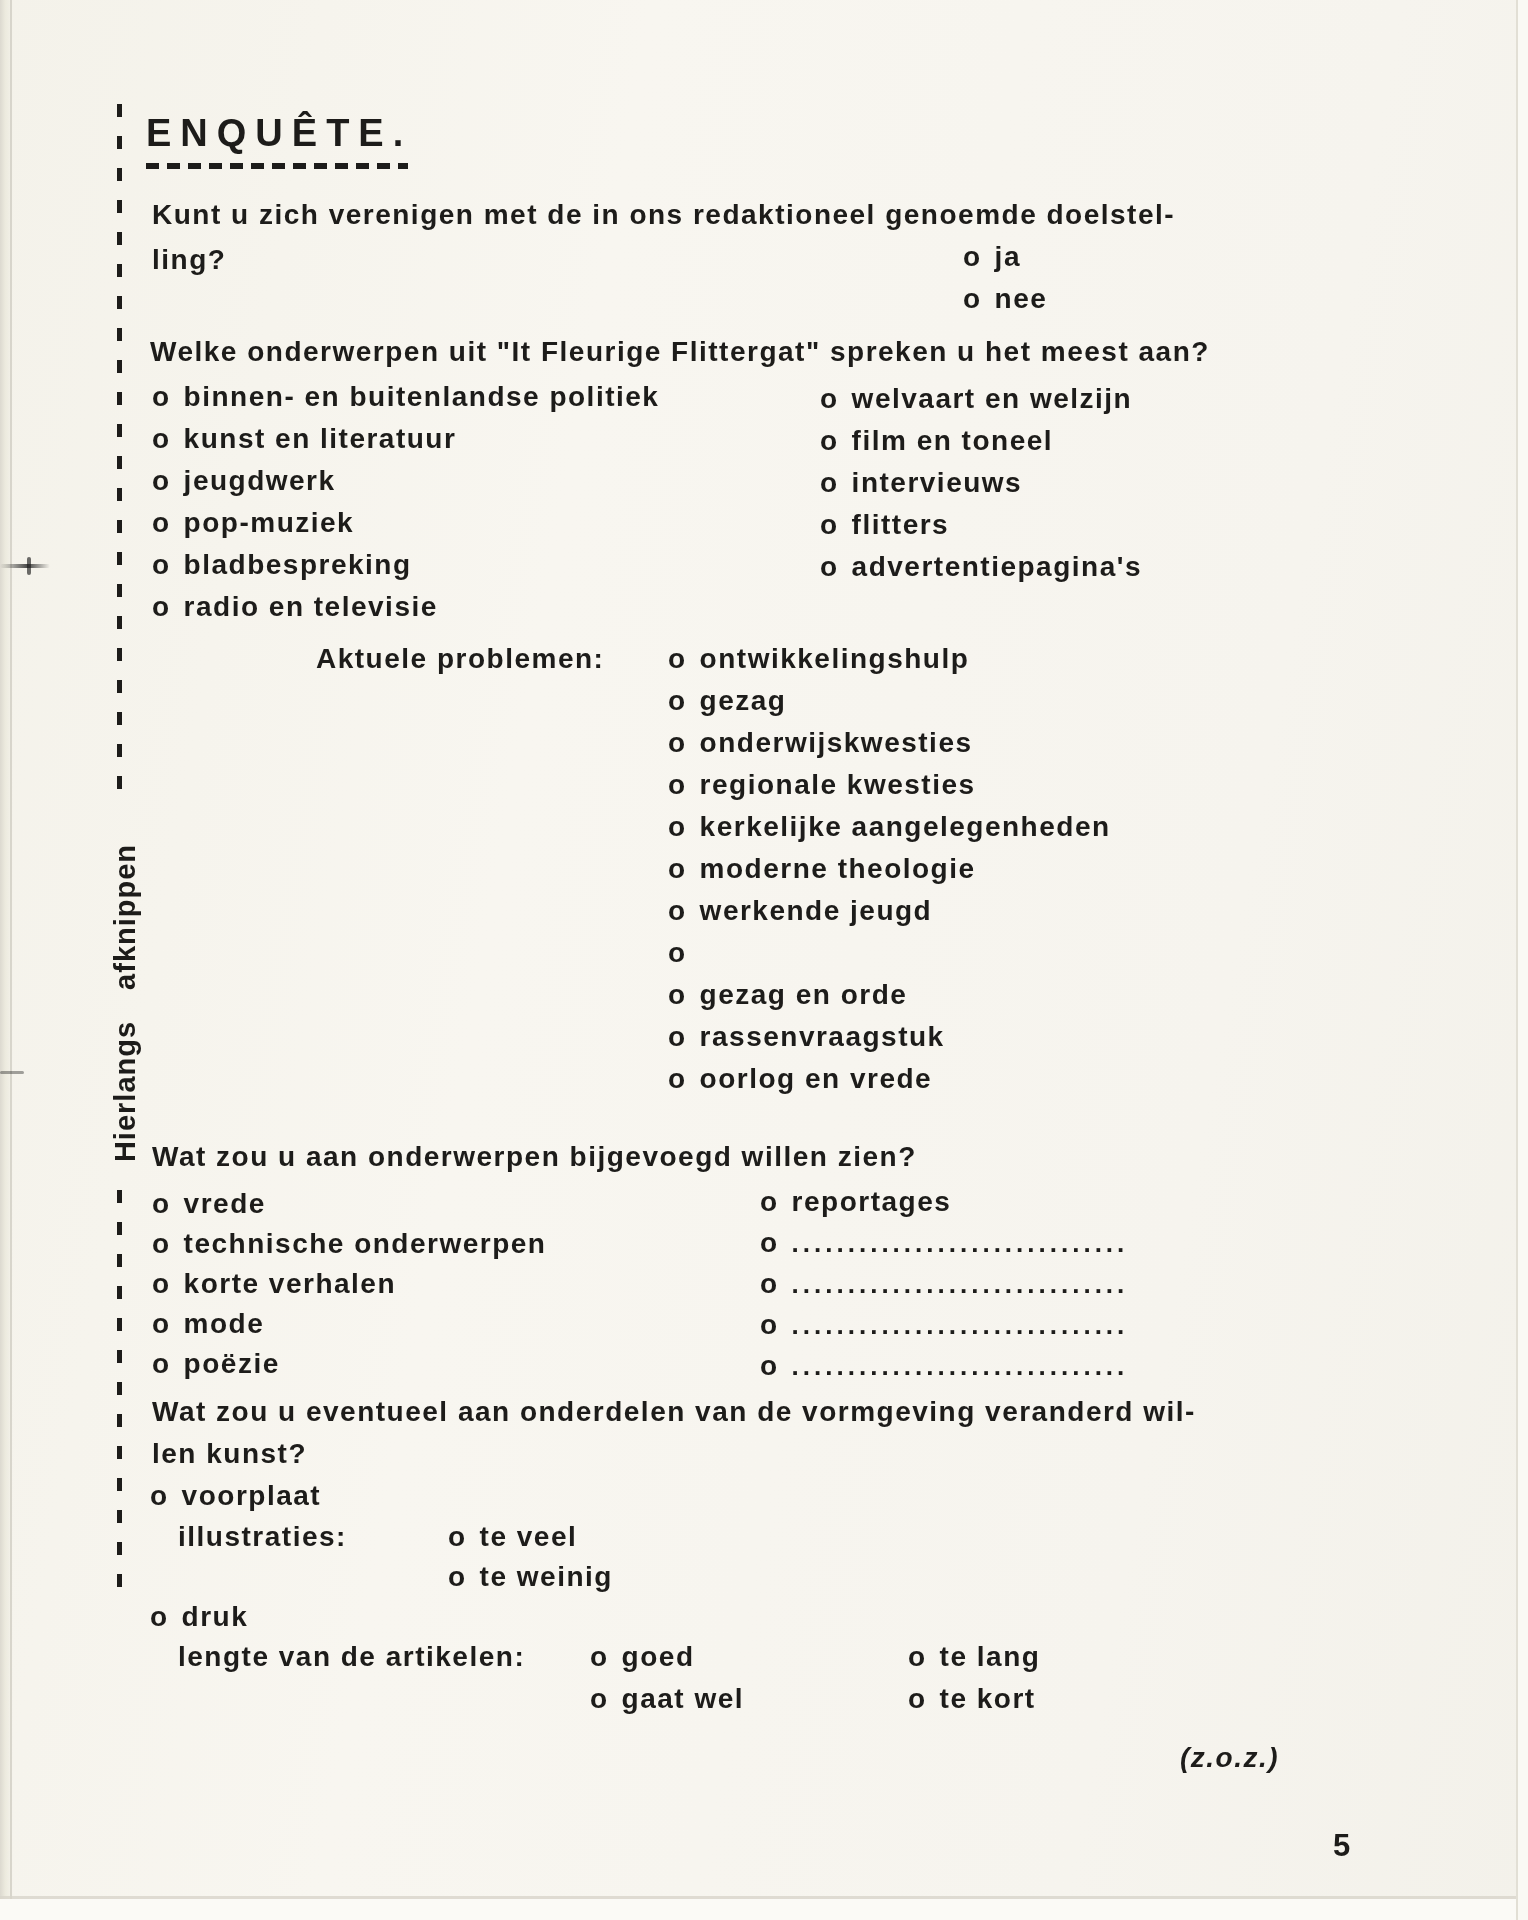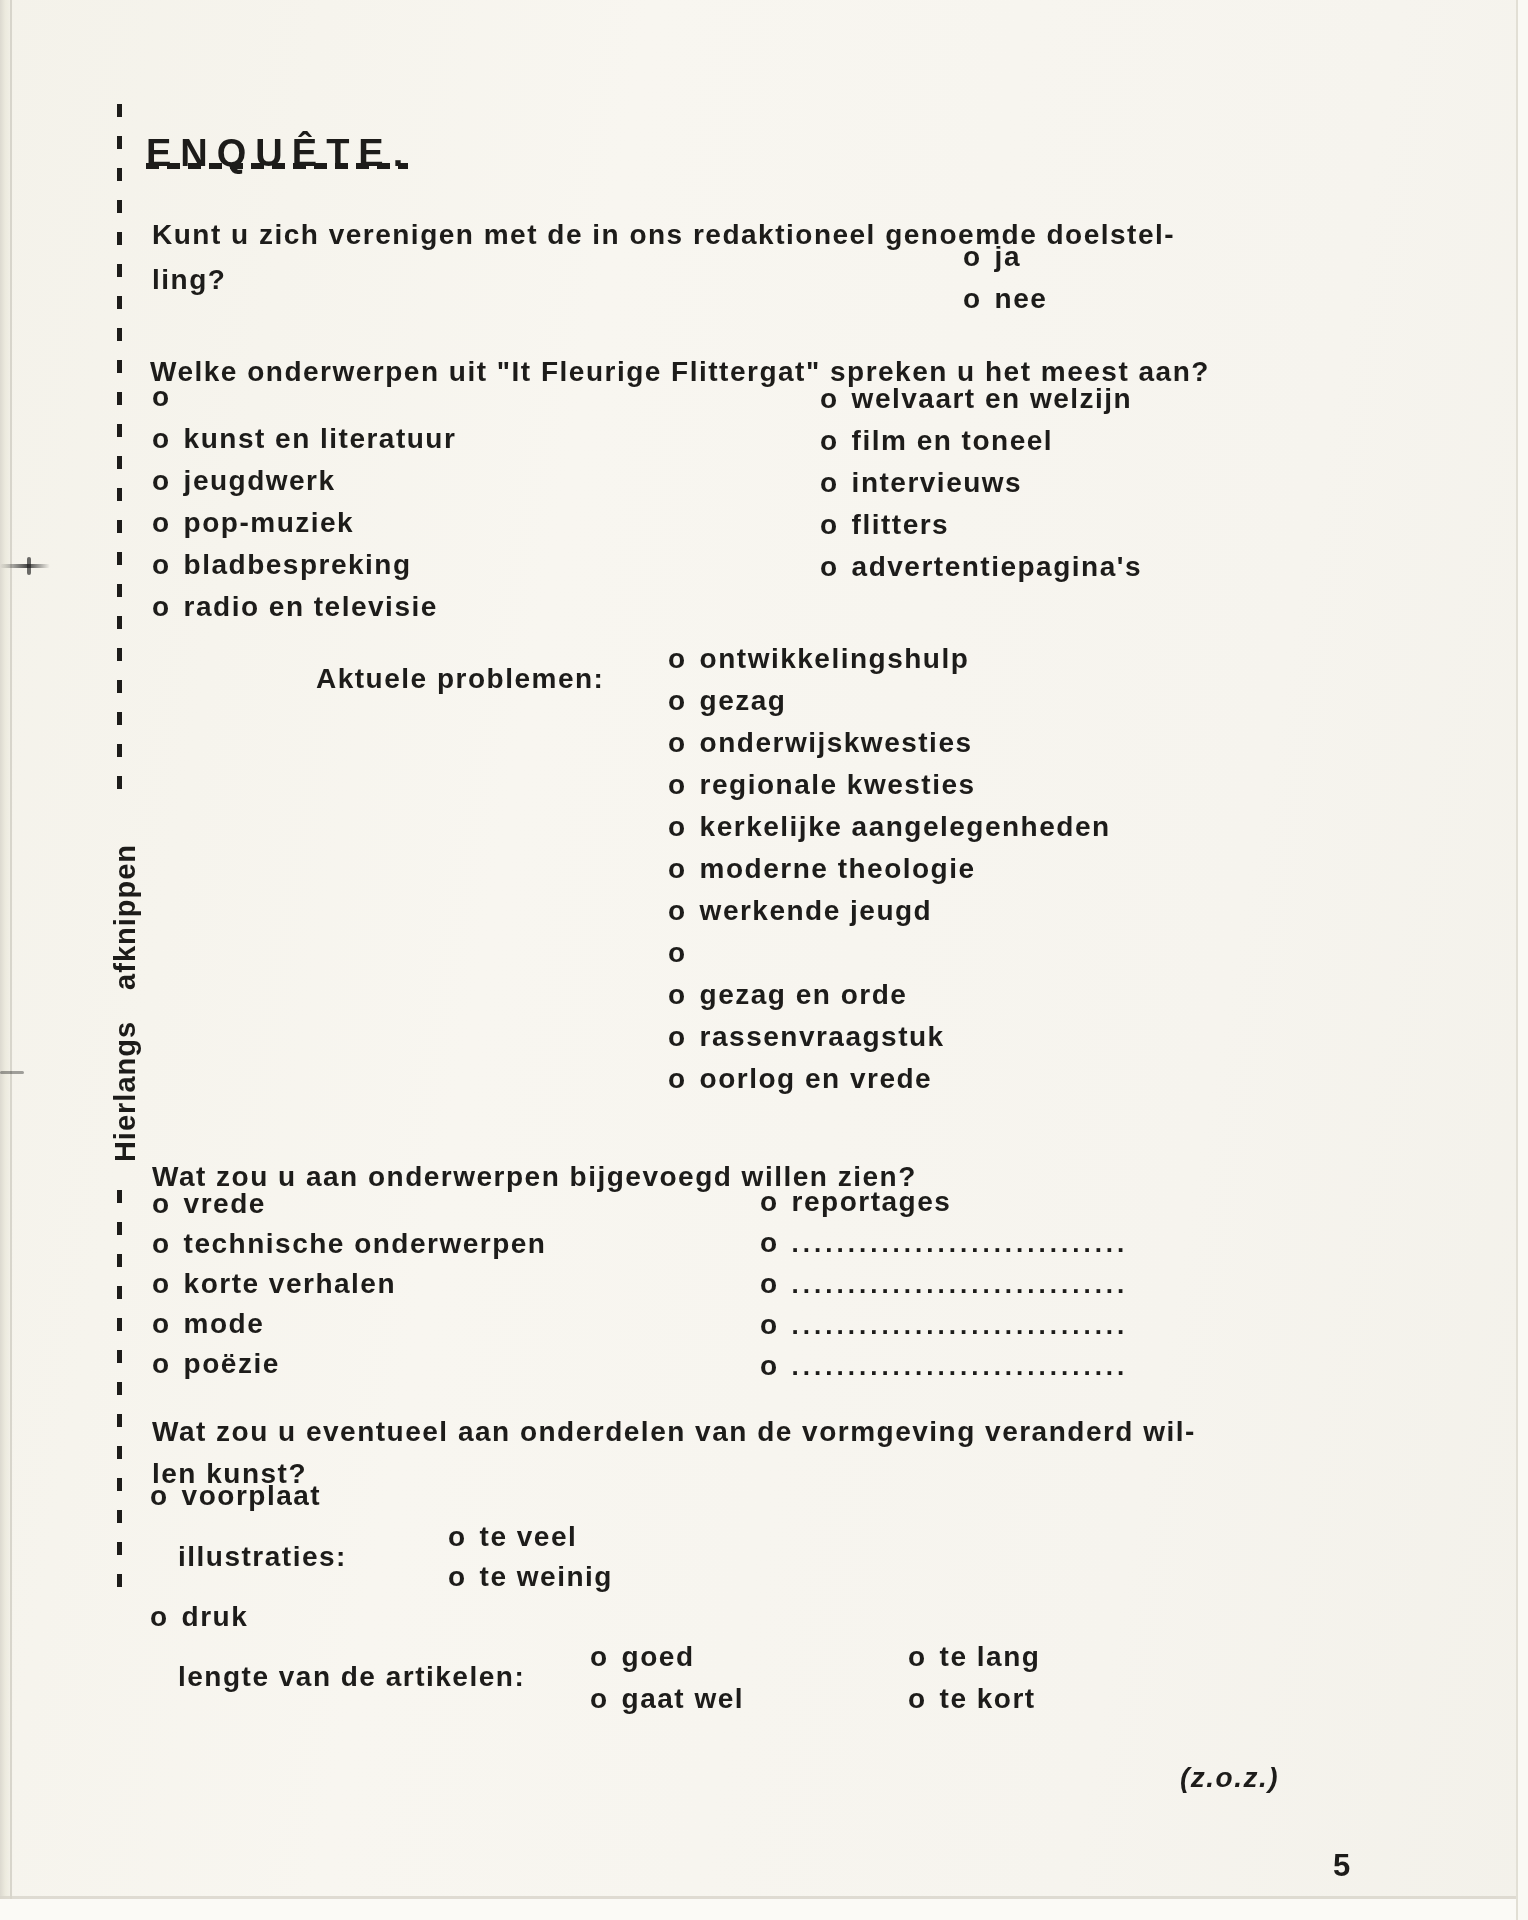--- a/index.html
+++ b/index.html
@@ -7,21 +7,21 @@
     position:relative;
     width:1528px;height:1920px;
     background:linear-gradient(100deg,#f4f2ea 0%,#f8f6f0 35%,#f6f4ee 75%,#f3f1ea 100%);
     overflow:hidden;
     font-family:"Liberation Sans", sans-serif;
     font-weight:bold;
     color:#1d1c1a;
     font-size:28px;
     letter-spacing:1.5px;
   }
-  .abs{position:absolute;white-space:nowrap;margin-top:20px;}
+  .abs{position:absolute;white-space:nowrap;}
   .opt{position:absolute;white-space:nowrap;display:flex;align-items:baseline;}
   .opt .m, .col .row .m{margin-right:13px;}
   .col{position:absolute;}
   .col .row{height:42px;display:flex;align-items:baseline;white-space:nowrap;}
   .col.q3l .row{height:40px;}
   .col.q3r .row{height:41px;}
   .dots{letter-spacing:4px;font-size:26px;}
   .cont-row{padding-left:30px;}
   
   .title{left:146px;top:112px;font-size:38px;letter-spacing:9px;}
@@ -81,20 +81,21 @@
   </div>
   <div class="opt" style="left:963px;top:283px">
     <span class="m">o</span>
     <span>nee</span>
   </div>
 
   <div class="abs" style="left:150px;top:336px">Welke onderwerpen uit "It Fleurige Flittergat" spreken u het meest aan?</div>
   <div class="col" style="left:152px;top:381px">
     <div class="row">
         <span class="m">o</span>
+        <span>binnen- en buitenlandse politiek</span>
       </div>
     <div class="row">
         <span class="m">o</span>
         <span>kunst en literatuur</span>
       </div>
     <div class="row">
         <span class="m">o</span>
         <span>jeugdwerk</span>
       </div>
     <div class="row">

